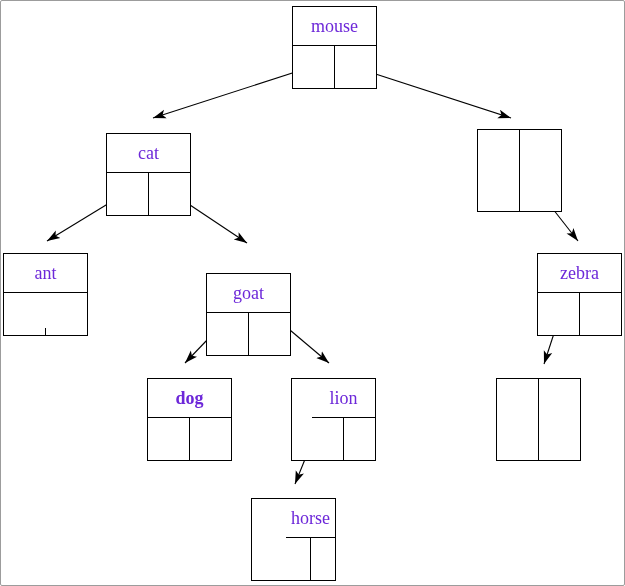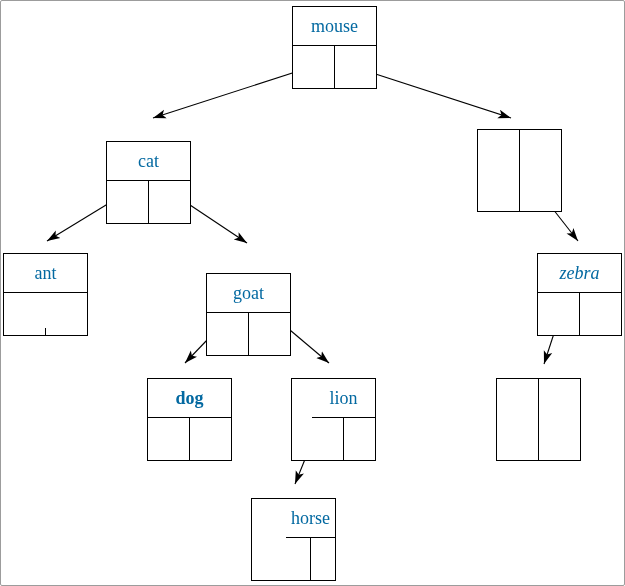--- a/index.html
+++ b/index.html
@@ -37,21 +37,21 @@
   }
   .node-label {
     height: 38.5px;
     box-sizing: border-box;
     border-bottom: 1.5px solid #000000;
     display: flex;
     align-items: center;
     justify-content: center;
     font-size: 18px;
     line-height: 1;
-    color: #0369a1;
+    color: #6d28d9;
     user-select: none;
   }
   .node-cells {
     flex: 1;
     display: flex;
   }
   .node-cell {
     flex: 1;
   }
   .node-cell.left {
@@ -81,21 +81,21 @@
       </g>
   </svg>
   <div id="nodes-layer">
       <div class="node" style="left: 291px; top: 5px;">
         <div class="node-label">mouse</div>
         <div class="node-cells">
           <div class="node-cell left"></div>
           <div class="node-cell right"></div>
         </div>
       </div>
-      <div class="node" style="left: 105px; top: 140px;">
+      <div class="node" style="left: 105px; top: 132px;">
         <div class="node-label">cat</div>
         <div class="node-cells">
           <div class="node-cell left"></div>
           <div class="node-cell right"></div>
         </div>
       </div>
       <div class="node" style="left: 476px; top: 128px;">
         <div class="node-cells">
           <div class="node-cell left"></div>
           <div class="node-cell right"></div>
@@ -108,21 +108,21 @@
           <div class="node-cell right"></div>
         </div>
       </div>
       <div class="node" style="left: 205px; top: 252px; margin-top: 20px;">
         <div class="node-label">goat</div>
         <div class="node-cells">
           <div class="node-cell left"></div>
           <div class="node-cell right"></div>
         </div>
       </div>
-      <div class="node" style="left: 536px; top: 252px; font-style: italic;">
+      <div class="node" style="left: 536px; top: 252px;">
         <div class="node-label">zebra</div>
         <div class="node-cells">
           <div class="node-cell left"></div>
           <div class="node-cell right"></div>
         </div>
       </div>
       <div class="node" style="left: 146px; top: 377px; font-weight: bold;">
         <div class="node-label">dog</div>
         <div class="node-cells">
           <div class="node-cell left"></div>

